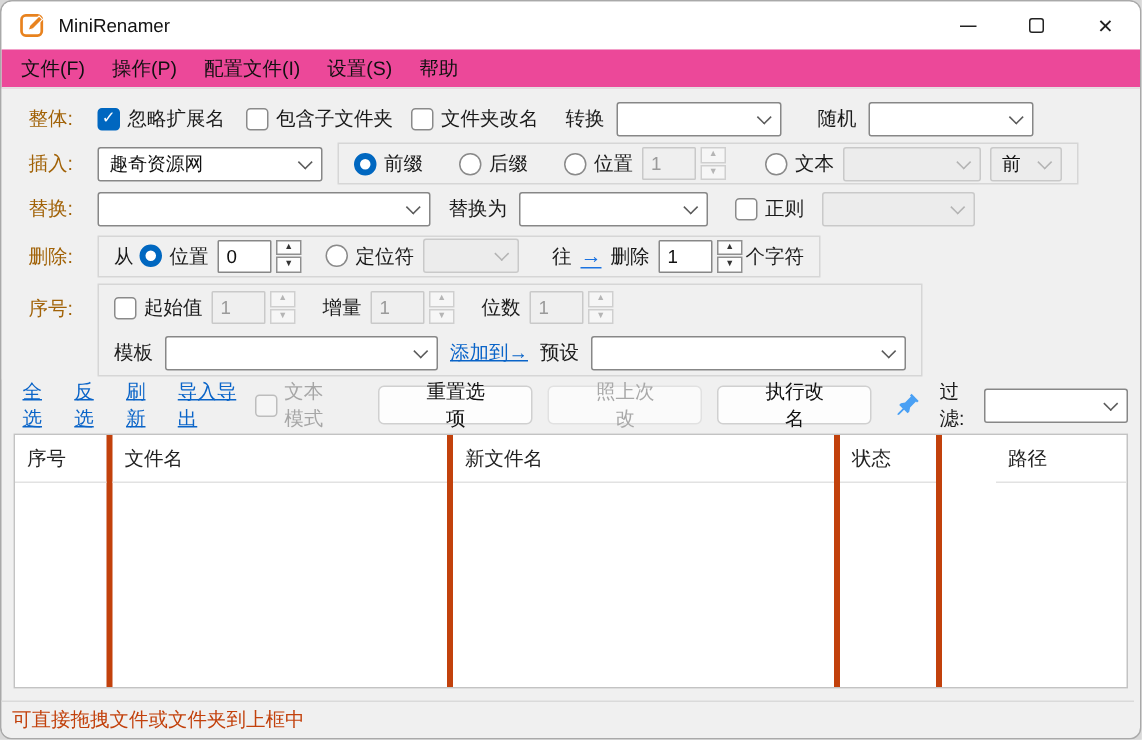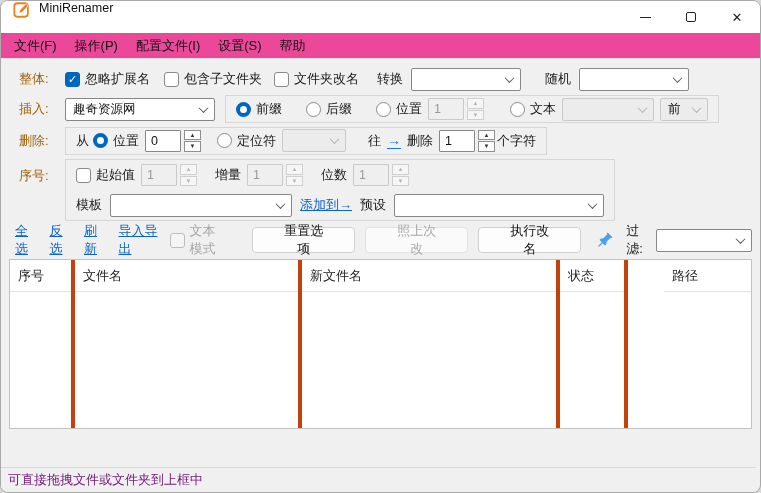--- a/index.html
+++ b/index.html
@@ -3,21 +3,21 @@
 <meta charset="utf-8">
 <style>
   * { box-sizing: border-box; margin: 0; padding: 0; }
   html,body { background:#d8d8d8; font-family:"Liberation Sans", sans-serif; }
   .window{
     position:relative; width:761px; height:493px; margin:0 auto;
     background:#f0f0f0; border:1px solid #a9a9a9; border-radius:8px; overflow:hidden;
     font-size:13px; color:#1a1a1a;
   }
   
-  .titlebar{ height:32px; background:#ffffff; display:flex; align-items:flex-start; padding-left:12px; }
+  .titlebar{ height:32px; background:#ffffff; display:flex; align-items:center; padding-left:12px; }
   .appicon{ width:18px; height:18px; margin-right:8px; display:inline-flex; }
   .title-text{ font-size:12.5px; color:#111; flex:1; }
   .wincontrols{ display:flex; height:100%; }
   .winbtn{ width:46px; height:100%; display:flex; align-items:center; justify-content:center; color:#222; }
   .g-min{ width:11px; border-top:1.4px solid #222; display:inline-block; }
   .g-max{ width:10px; height:10px; border:1.4px solid #222; border-radius:2px; display:inline-block; }
   .g-close{ font-size:13px; line-height:1; }
   
   .menubar{ height:26px; background:#ec4899; display:flex; align-items:center; padding-left:4px; border-bottom:1px solid #e2e2e2;}
   .menuitem{ padding:3px 9px; font-size:13px; color:#111; }
@@ -72,21 +72,21 @@
   .toolbar{ display:flex; align-items:center; height:34px; padding:0 8px 0 14px; }
   
   .tablewrap{ margin:2px 8px 0 8px; height:170px; background:#fff; border:1px solid #c3c3c3; display:flex; }
   .tcol{ border-right:4px solid #c2410c; display:flex; flex-direction:column; }
   .tcol:last-child{ border-right:none; flex:1;margin-left:36px; }
   .th{ height:32px; display:flex; align-items:center; padding-left:8px; border-bottom:1px solid #e2e2e2;
        font-size:13px; color:#222; }
   .tbody{ flex:1; }
   
   .statusbar{ position:absolute; left:0; right:4px; bottom:0; height:25px; background:#f0f0f0;
-              border-top:1px solid #dadada; display:flex; align-items:center; padding-left:7px; font-size:13px; color:#701a75;}
+              border-top:1px solid #dadada; display:flex; align-items:center; padding-left:7px; font-size:13px; color:#c2410c;}
   .ml2{margin-left:2px}.ml4{margin-left:4px}.ml6{margin-left:6px}.ml8{margin-left:8px}.ml10{margin-left:10px}
   .ml12{margin-left:12px}.ml14{margin-left:14px}.ml16{margin-left:16px}.ml18{margin-left:18px}.ml22{margin-left:22px}
   .ml24{margin-left:24px}.ml26{margin-left:26px}
   .w48{width:48px}.w64{width:64px}.w92{width:92px}.w102{width:102px}.w110{width:110px}.w118{width:118px}
   .w126{width:126px}.w150{width:150px}.w182{width:182px}.w210{width:210px}.w222{width:222px}
 </style>
 </head>
 <body>
 
 <div class="window">
@@ -184,20 +184,40 @@
           <span class="cval"></span>
           <span class="chev"></span>
         </span>
         <span class="combo dis w48 ml6">
           <span class="cval">前</span>
           <span class="chev"></span>
         </span>
       </div>
     </div>
 
+    <div class="frow">
+      <span class="rlabel">替换:</span>
+      <span class="combo w222 ml4">
+        <span class="cval"></span>
+        <span class="chev"></span>
+      </span>
+      <span class="ml12">替换为</span>
+      <span class="combo w126 ml8">
+        <span class="cval"></span>
+        <span class="chev"></span>
+      </span>
+      <span class="fld ml18">
+        <span class="cb"></span>
+        <span class="cbl">正则</span>
+      </span>
+      <span class="combo dis w102 ml12">
+        <span class="cval"></span>
+        <span class="chev"></span>
+      </span>
+    </div>
 
     <div class="frow" style="height:33px">
       <span class="rlabel">删除:</span>
       <div class="gbox ml4">
         <span>从</span>
         <span class="fld ml4">
           <span class="radio sel"></span>
           <span class="rl">位置</span>
         </span>
         <span class="spin ml6">

